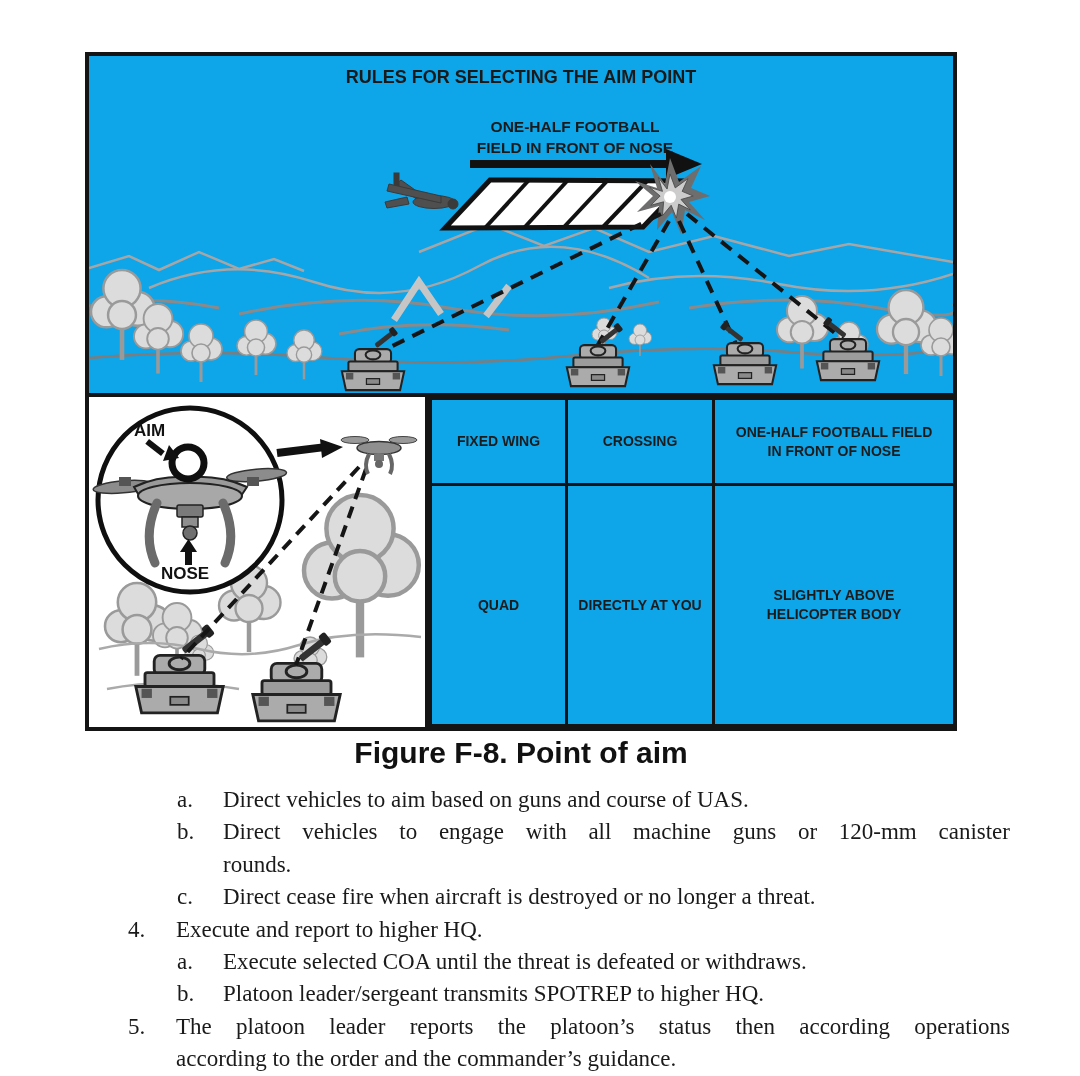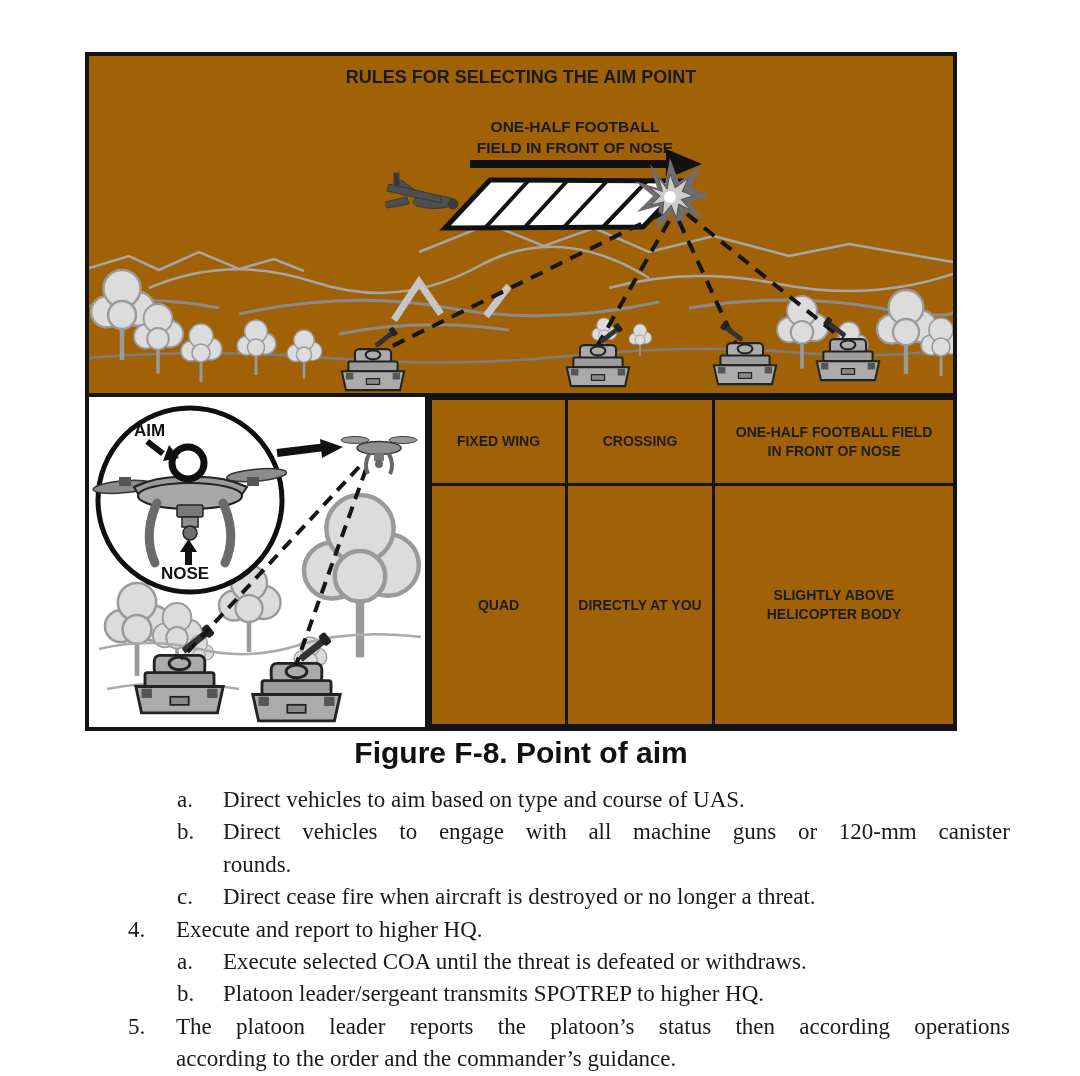--- a/index.html
+++ b/index.html
@@ -3,21 +3,21 @@
 <meta charset="utf-8">
 <style>
   html,body{margin:0;padding:0;}
   body{
     width:1080px;height:1076px;background:#ffffff;
     font-family:"Liberation Sans",sans-serif;color:#141414;
     position:relative;overflow:hidden;
   }
   .figure-box{
     position:absolute;left:85px;top:52px;width:872px;height:679px;
-    border:4px solid #141414;box-sizing:border-box;background:#a16207;
+    border:4px solid #141414;box-sizing:border-box;background:#0ea5e9;
   }
   .panel-top{
     position:relative;width:864px;height:337px;
     border-bottom:4px solid #141414;box-sizing:content-box;
   }
   .panel-bottom{display:flex;width:864px;height:330px;}
   .inset-panel{
     width:336px;height:330px;border-right:4px solid #141414;
     box-sizing:content-box;position:relative;background:#fff;
   }
@@ -274,21 +274,21 @@
         </table>
     </div>
   </div>
 </div>
 
 <div class="caption">Figure F-8. Point of aim</div>
 
 <div class="body-text">
   <div class="row lvl2" style="top:786px">
     <span class="lbl">a.</span>
-    <span class="txt">Direct vehicles to aim based on type and course of UAS.</span>
+    <span class="txt">Direct vehicles to aim based on guns and course of UAS.</span>
   </div>
   <div class="row lvl2" style="top:818px">
     <span class="lbl">b.</span>
     <span class="txt stretch">Direct vehicles to engage with all machine guns or 120-mm canister</span>
   </div>
   <div class="row cont2" style="top:851px">
     <span>rounds.</span>
   </div>
   <div class="row lvl2" style="top:883px">
     <span class="lbl">c.</span>

